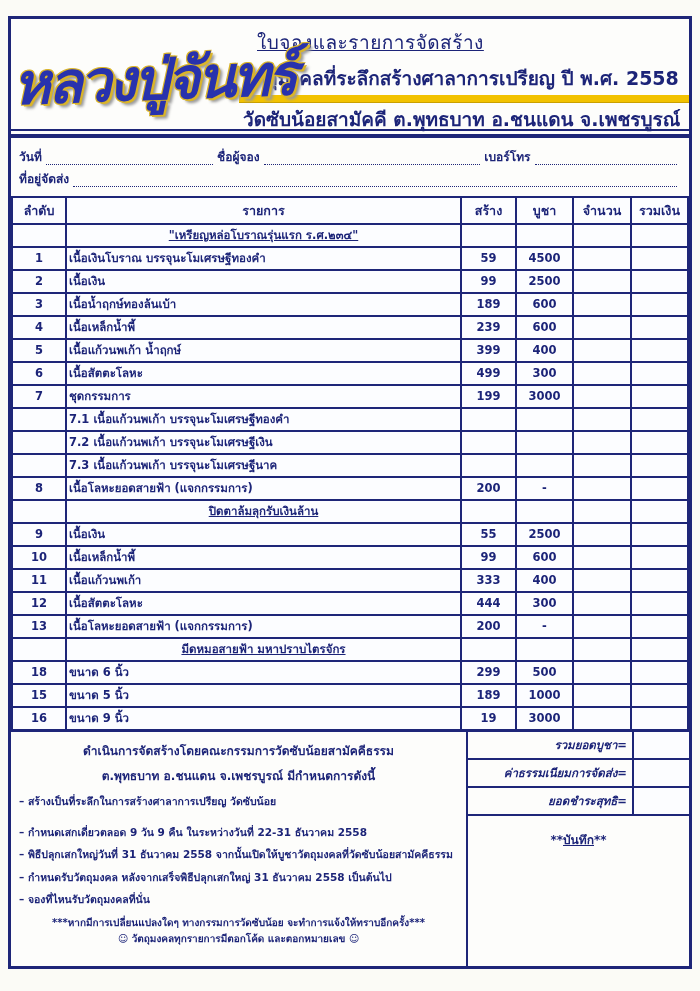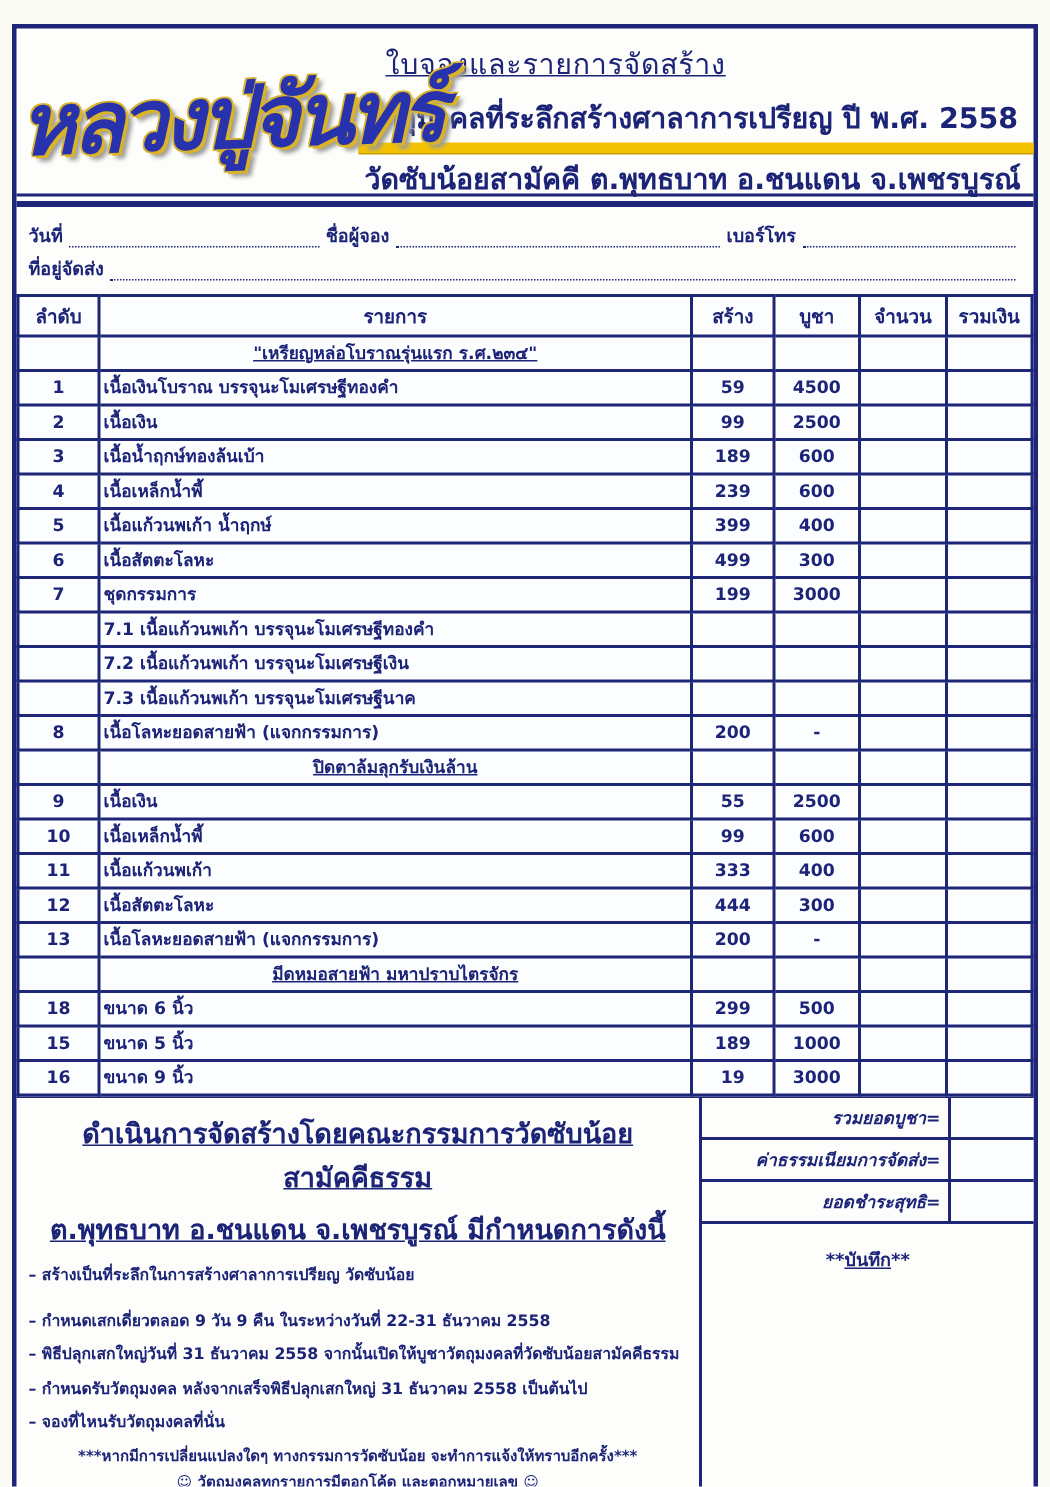--- a/index.html
+++ b/index.html
@@ -55,21 +55,21 @@
   }
   table.order th{height:25px;font-size:12.5px;text-align:center;}
   td.no,td.num{text-align:center;}
   td.item{text-align:left;padding-left:6px;}
   td.section-cell{text-align:center;font-size:13px;}
   td.section-cell span{text-decoration:underline;}
   
   .bottom{display:flex;border-top:1px solid #1e2678;}
   .notes{width:457px;border-right:2px solid #1e2678;box-sizing:border-box;
          padding:6px 8px 4px 8px;display:flex;flex-direction:column;min-height:232px;}
-  .ntitle{font-size:18px;font-weight:bold;text-align:center;text-decoration:underline;margin:3px 0;}
+  .ntitle{font-size:12px;font-weight:bold;text-align:center;margin:3px 0;}
   ul.sched{list-style:none;margin:6px 0 0 0;padding:0;font-size:10.5px;font-weight:bold;}
   ul.sched li{margin:0 0 7px 0;line-height:1.45;}
   ul.sched li:before{content:"– ";}
   .warn{margin-top:auto;font-size:10px;font-weight:bold;text-align:center;line-height:1.7;}
   .codes{font-size:10px;font-weight:bold;text-align:center;margin-bottom:16px;}
   .rightcol{flex:1;display:flex;flex-direction:column;}
   .trow{display:flex;height:26px;border-bottom:2px solid #1e2678;align-items:center;font-style:italic;}
   .trow .tlabel{flex:1;text-align:right;font-size:11.5px;font-weight:bold;padding-right:5px;white-space:nowrap;}
   .trow .tval{width:57px;height:100%;border-left:2px solid #1e2678;box-sizing:border-box;background:#fcfdff;}
   .memo{flex:1;text-align:center;padding-top:14px;font-size:12px;font-weight:bold;}

